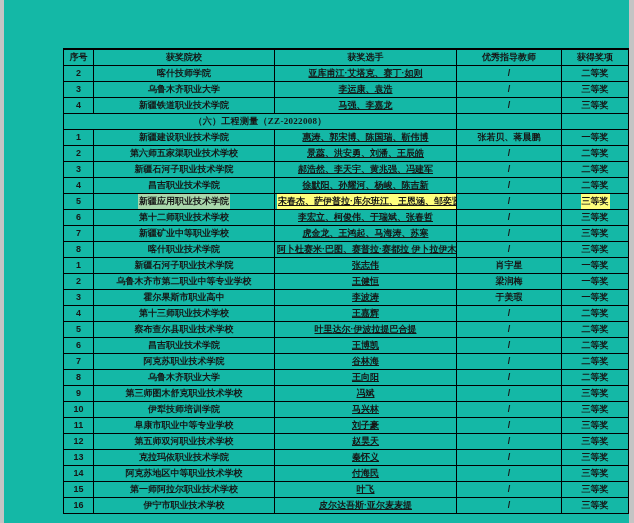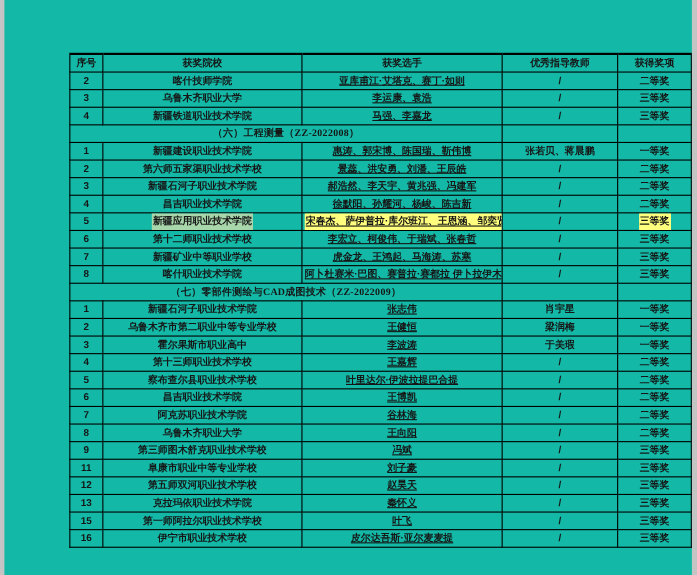--- a/index.html
+++ b/index.html
@@ -130,25 +130,20 @@
         </tr>
         <tr>
           <td class="c-no">8</td>
           <td class="c-school">喀什职业技术学院</td>
           <td class="c-players">阿卜杜赛米·巴图、赛普拉·赛都拉
 伊卜拉伊木·阿力木、买尔丹·伊敏</td>
           <td class="c-teacher">/</td>
           <td class="c-award">三等奖</td>
         </tr>
         <tr>
-          <td colspan="3" class="c-section">（七）零部件测绘与CAD成图技术（ZZ-2022009）</td>
-          <td></td>
-          <td></td>
-        </tr>
-        <tr>
           <td class="c-no">1</td>
           <td class="c-school">新疆石河子职业技术学院</td>
           <td class="c-players">张志伟</td>
           <td class="c-teacher">肖宇星</td>
           <td class="c-award">一等奖</td>
         </tr>
         <tr>
           <td class="c-no">2</td>
           <td class="c-school">乌鲁木齐市第二职业中等专业学校</td>
           <td class="c-players">王健恒</td>
@@ -198,37 +193,51 @@
           <td class="c-award">二等奖</td>
         </tr>
         <tr>
           <td class="c-no">9</td>
           <td class="c-school">第三师图木舒克职业技术学校</td>
           <td class="c-players">冯斌</td>
           <td class="c-teacher">/</td>
           <td class="c-award">三等奖</td>
         </tr>
         <tr>
+          <td class="c-no">10</td>
+          <td class="c-school">伊犁技师培训学院</td>
+          <td class="c-players">马兴林</td>
+          <td class="c-teacher">/</td>
+          <td class="c-award">三等奖</td>
+        </tr>
+        <tr>
           <td class="c-no">11</td>
           <td class="c-school">阜康市职业中等专业学校</td>
           <td class="c-players">刘子豪</td>
           <td class="c-teacher">/</td>
           <td class="c-award">三等奖</td>
         </tr>
         <tr>
           <td class="c-no">12</td>
           <td class="c-school">第五师双河职业技术学校</td>
           <td class="c-players">赵昊天</td>
           <td class="c-teacher">/</td>
           <td class="c-award">三等奖</td>
         </tr>
         <tr>
           <td class="c-no">13</td>
           <td class="c-school">克拉玛依职业技术学院</td>
           <td class="c-players">秦怀义</td>
+          <td class="c-teacher">/</td>
+          <td class="c-award">三等奖</td>
+        </tr>
+        <tr>
+          <td class="c-no">14</td>
+          <td class="c-school">阿克苏地区中等职业技术学校</td>
+          <td class="c-players">付海民</td>
           <td class="c-teacher">/</td>
           <td class="c-award">三等奖</td>
         </tr>
         <tr>
           <td class="c-no">15</td>
           <td class="c-school">第一师阿拉尔职业技术学校</td>
           <td class="c-players">叶飞</td>
           <td class="c-teacher">/</td>
           <td class="c-award">三等奖</td>
         </tr>

